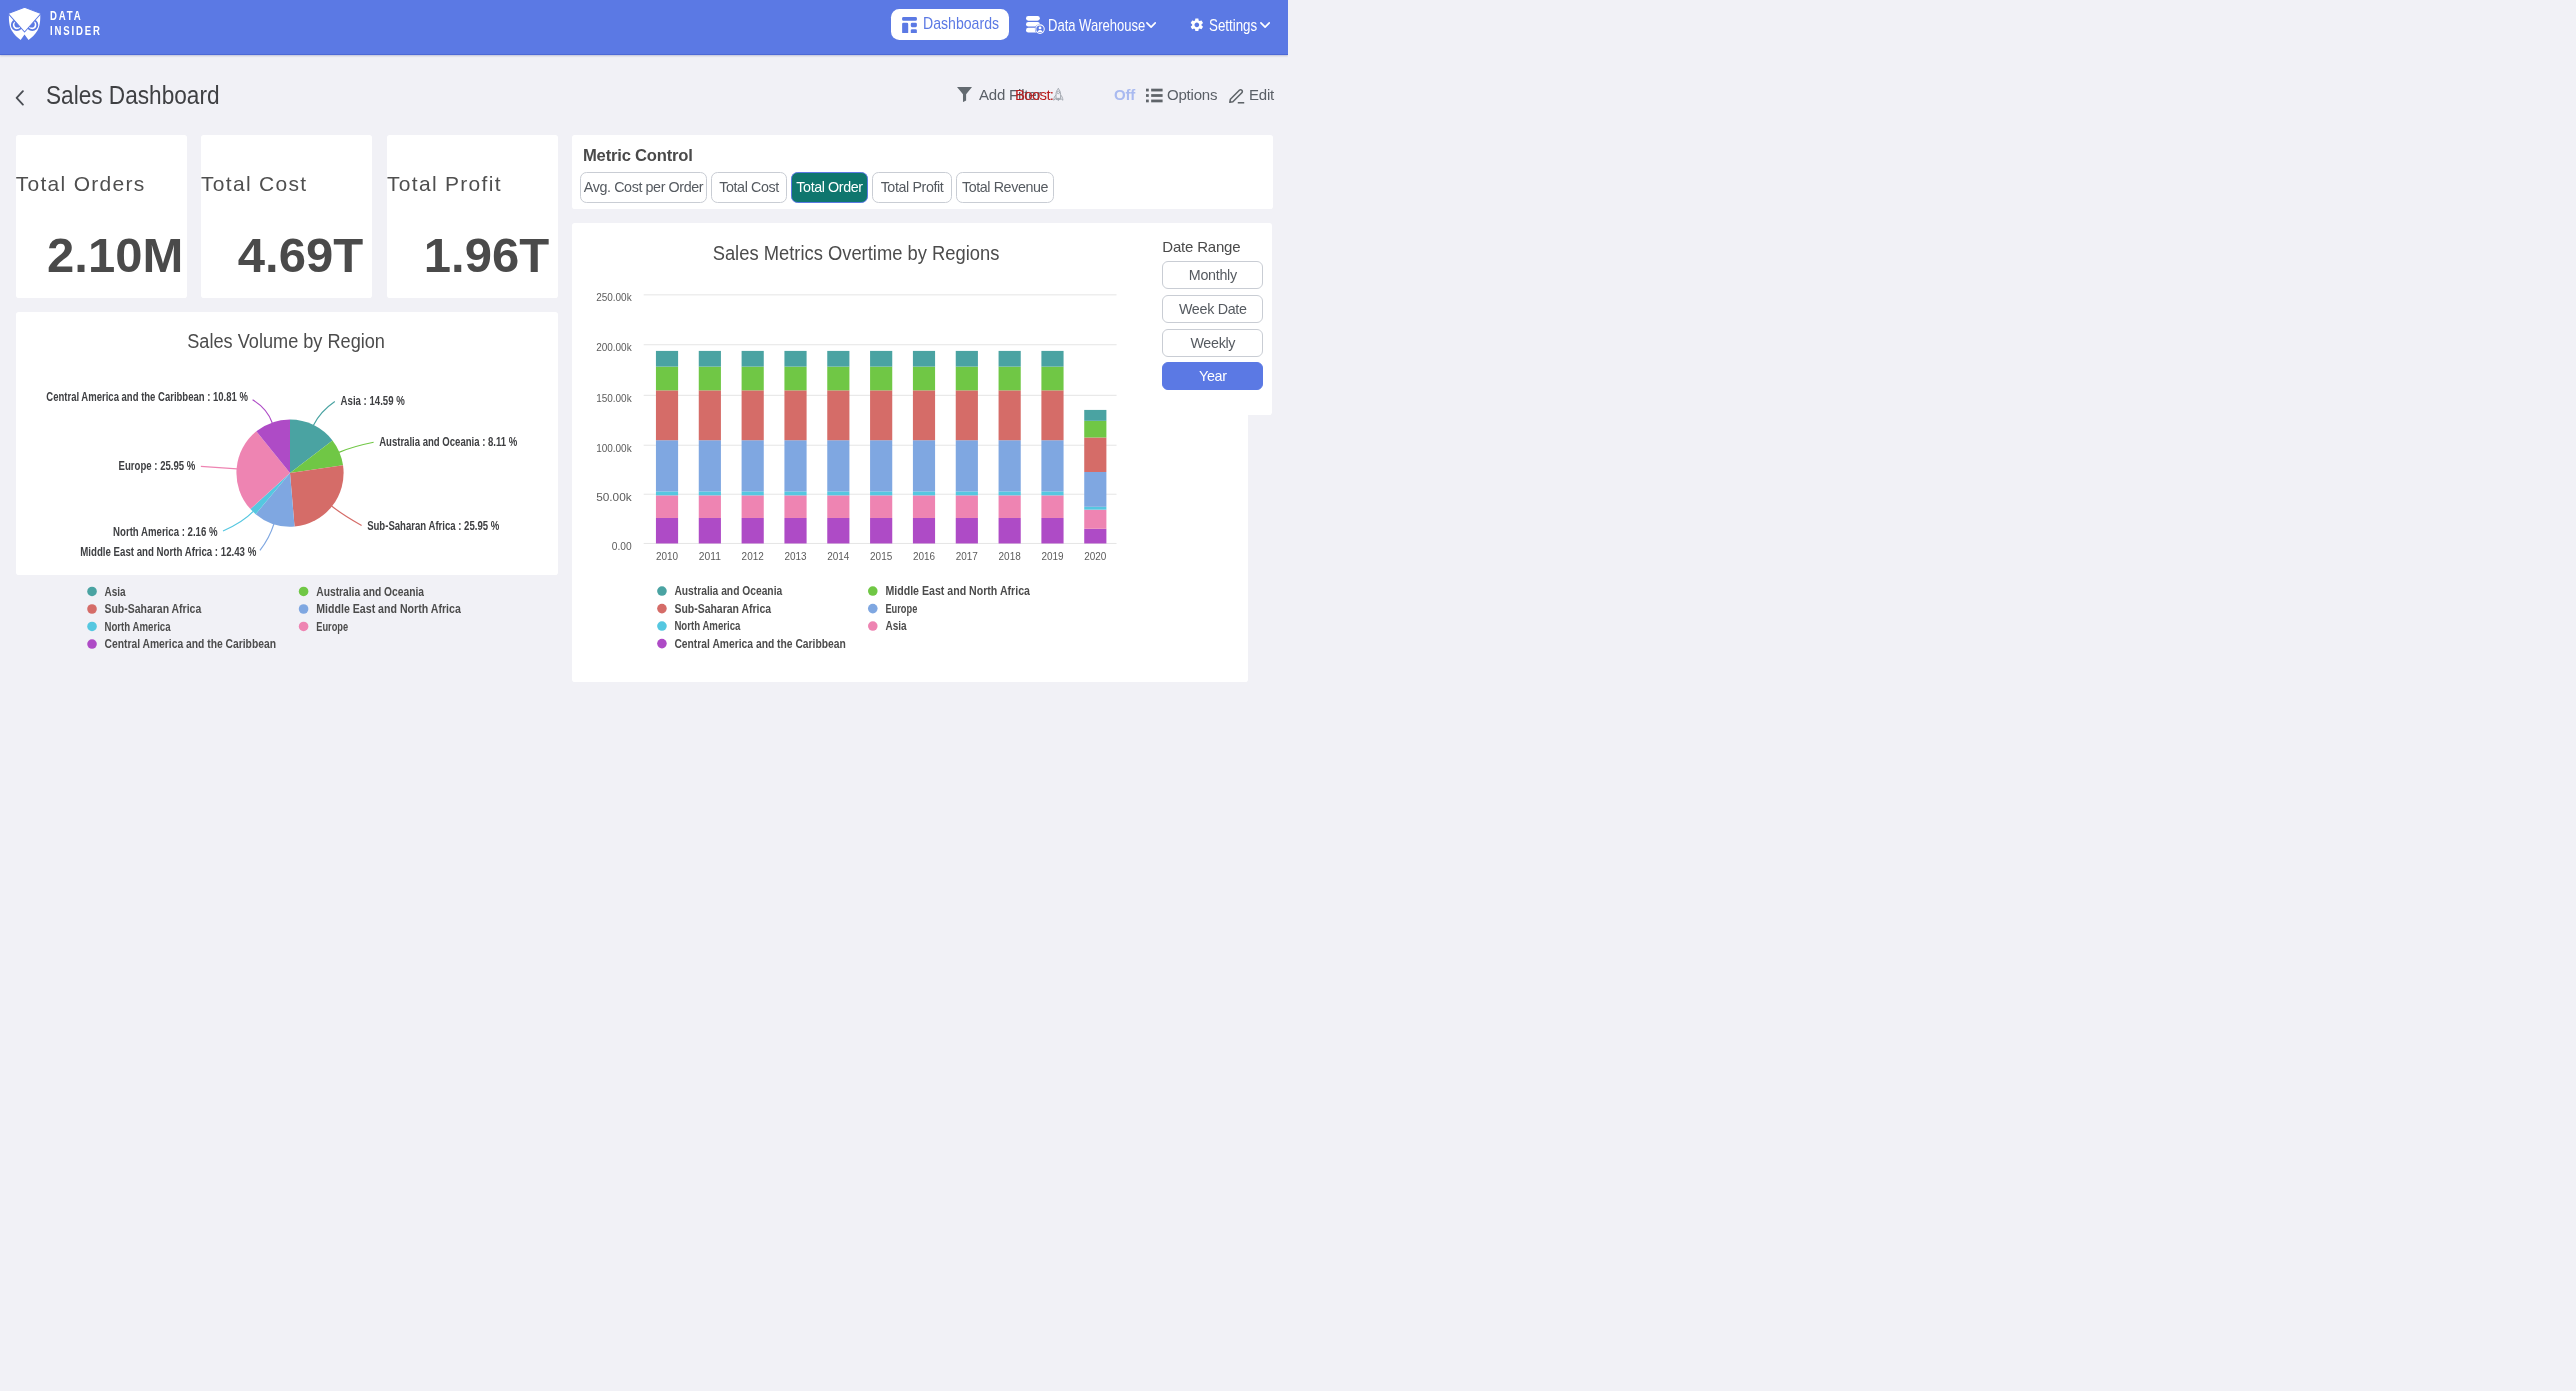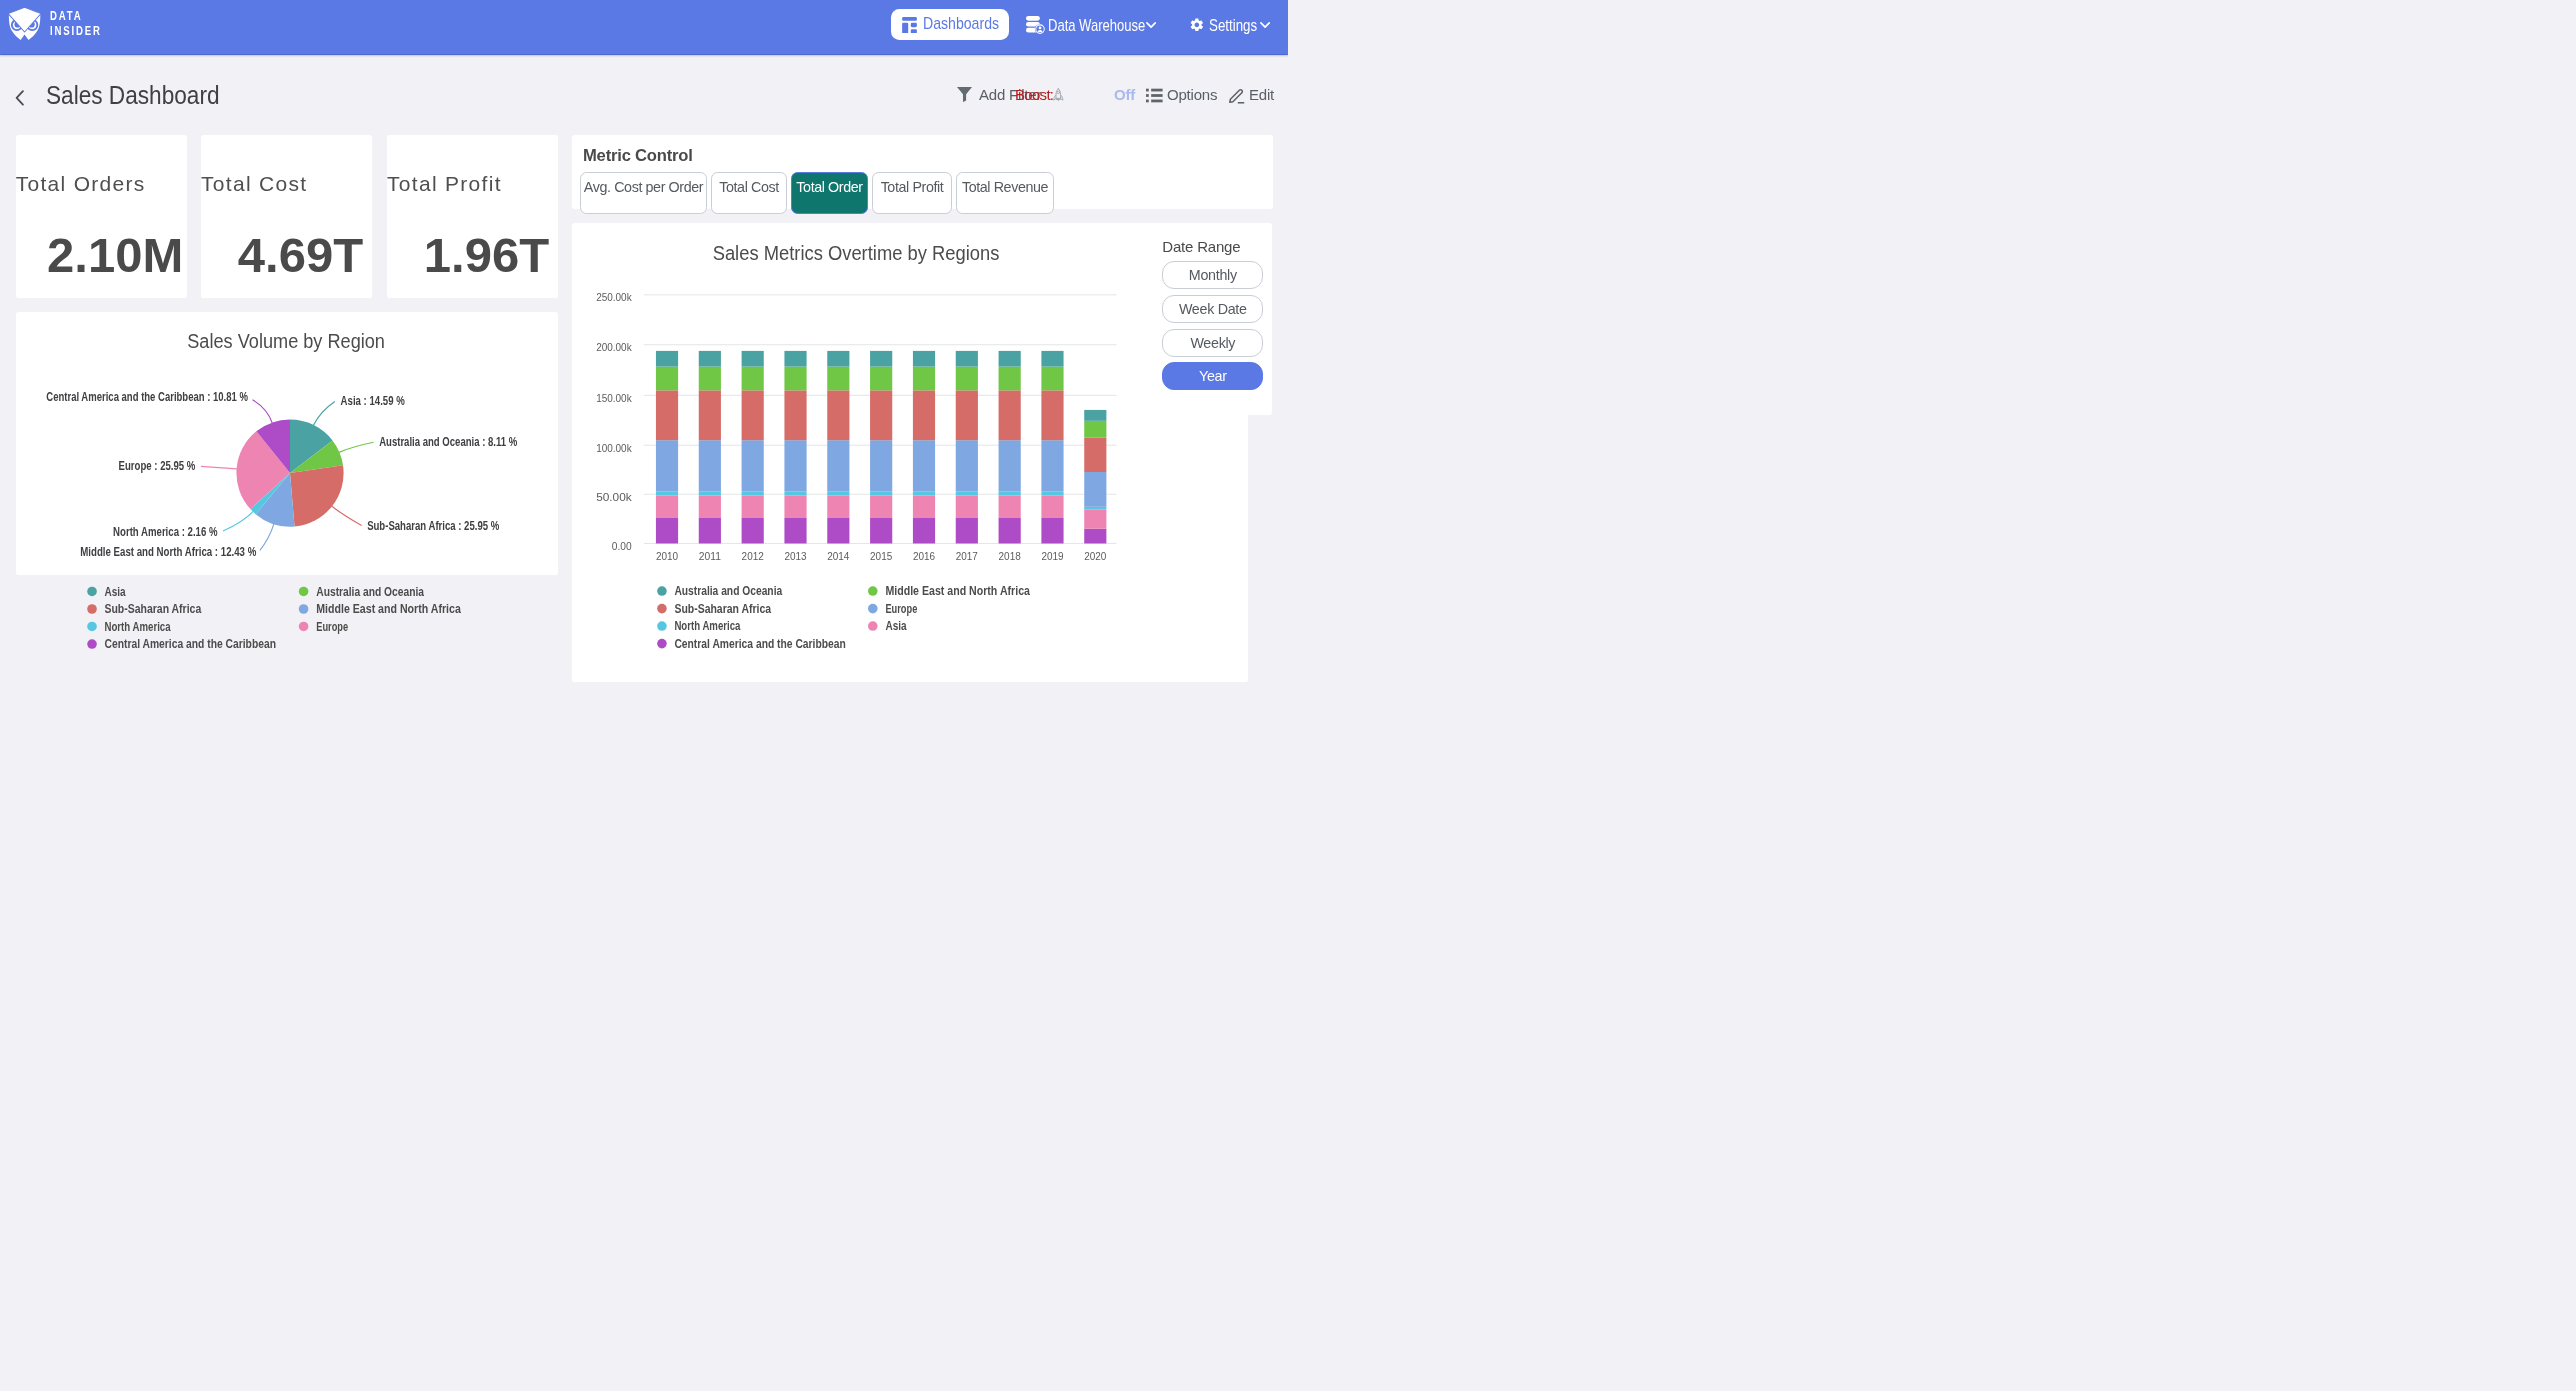--- a/index.html
+++ b/index.html
@@ -8,23 +8,23 @@
 .logotxt { position:absolute; left:50px; top:8.8px; color:#fff; font-size:12px; font-weight:bold; letter-spacing:2.3px; line-height:15.2px; transform:scaleX(0.8); transform-origin:0 0; white-space:nowrap; }
 .pill { position:absolute; left:891px; top:9.2px; width:118px; height:31px; background:#fff; border-radius:8.3px; }
 .pill span { position:absolute; left:32px; top:5.2px; color:#5b79e4; font-size:16.6px; transform:scaleX(0.85); transform-origin:0 50%; white-space:nowrap; }
 .hitem { position:absolute; top:16.7px; color:#fff; font-size:15.7px; transform:scaleX(0.85); transform-origin:0 50%; white-space:nowrap; }
 .title { position:absolute; left:46px; top:80px; font-size:26px; color:#3f4043; transform:scaleX(0.87); transform-origin:0 50%; white-space:nowrap; }
 .ctrl { position:absolute; top:86px; font-size:15px; color:#5a5f66; letter-spacing:-0.2px; white-space:nowrap; }
 .card { position:absolute; background:#fff; border-radius:2.8px; }
 .kpi-label { position:absolute; left:0; right:0; top:37px; font-size:21px; color:#4f4f4f; letter-spacing:1.3px; }
 .kpi-num { position:absolute; left:0; right:0; top:96px; text-align:center; font-size:49px; line-height:49px; font-weight:bold; color:#4a4a4a;padding-left:28px; }
 .mctitle { position:absolute; left:11px; top:11px; font-size:16.6px; color:#4a4a4a; letter-spacing:-0.2px;font-weight:bold; }
-.mbtn { position:absolute; height:42px; line-height:29px; text-align:center; font-size:14.3px; color:#555a60; border:0.9px solid #c9cdd4; border-radius:6.5px; background:#fff; letter-spacing:-0.4px; }
+.mbtn { position:absolute; height:31px; line-height:29px; text-align:center; font-size:14.3px; color:#555a60; border:0.9px solid #c9cdd4; border-radius:6.5px; background:#fff; letter-spacing:-0.4px; }
 .mbtn.sel { background:#0f766e; border-color:#5b79e4; color:#fff; }
-.dbtn { position:absolute; left:8.3px; width:101px; height:28px; line-height:26px; text-align:center; font-size:14.3px; color:#555a60; border:0.9px solid #c9cdd4; border-radius:12px; background:#fff; letter-spacing:-0.3px; }
+.dbtn { position:absolute; left:8.3px; width:101px; height:28px; line-height:26px; text-align:center; font-size:14.3px; color:#555a60; border:0.9px solid #c9cdd4; border-radius:6px; background:#fff; letter-spacing:-0.3px; }
 .dbtn.sel { background:#5b79e4; border-color:#5b79e4; color:#fff; }
 .ctitle { font-size:22px; fill:#4c4c4c; }
 .plabel { font-size:13px; font-weight:bold; fill:#3f4043; }
 .legt { font-size:13px; font-weight:bold; fill:#4c4c4c; }
 .ax { font-size:12px; fill:#5c5c5c; }
 text { font-family:"Liberation Sans",sans-serif; }
 </style>
 </head>
 <body>
 <div class="header">

